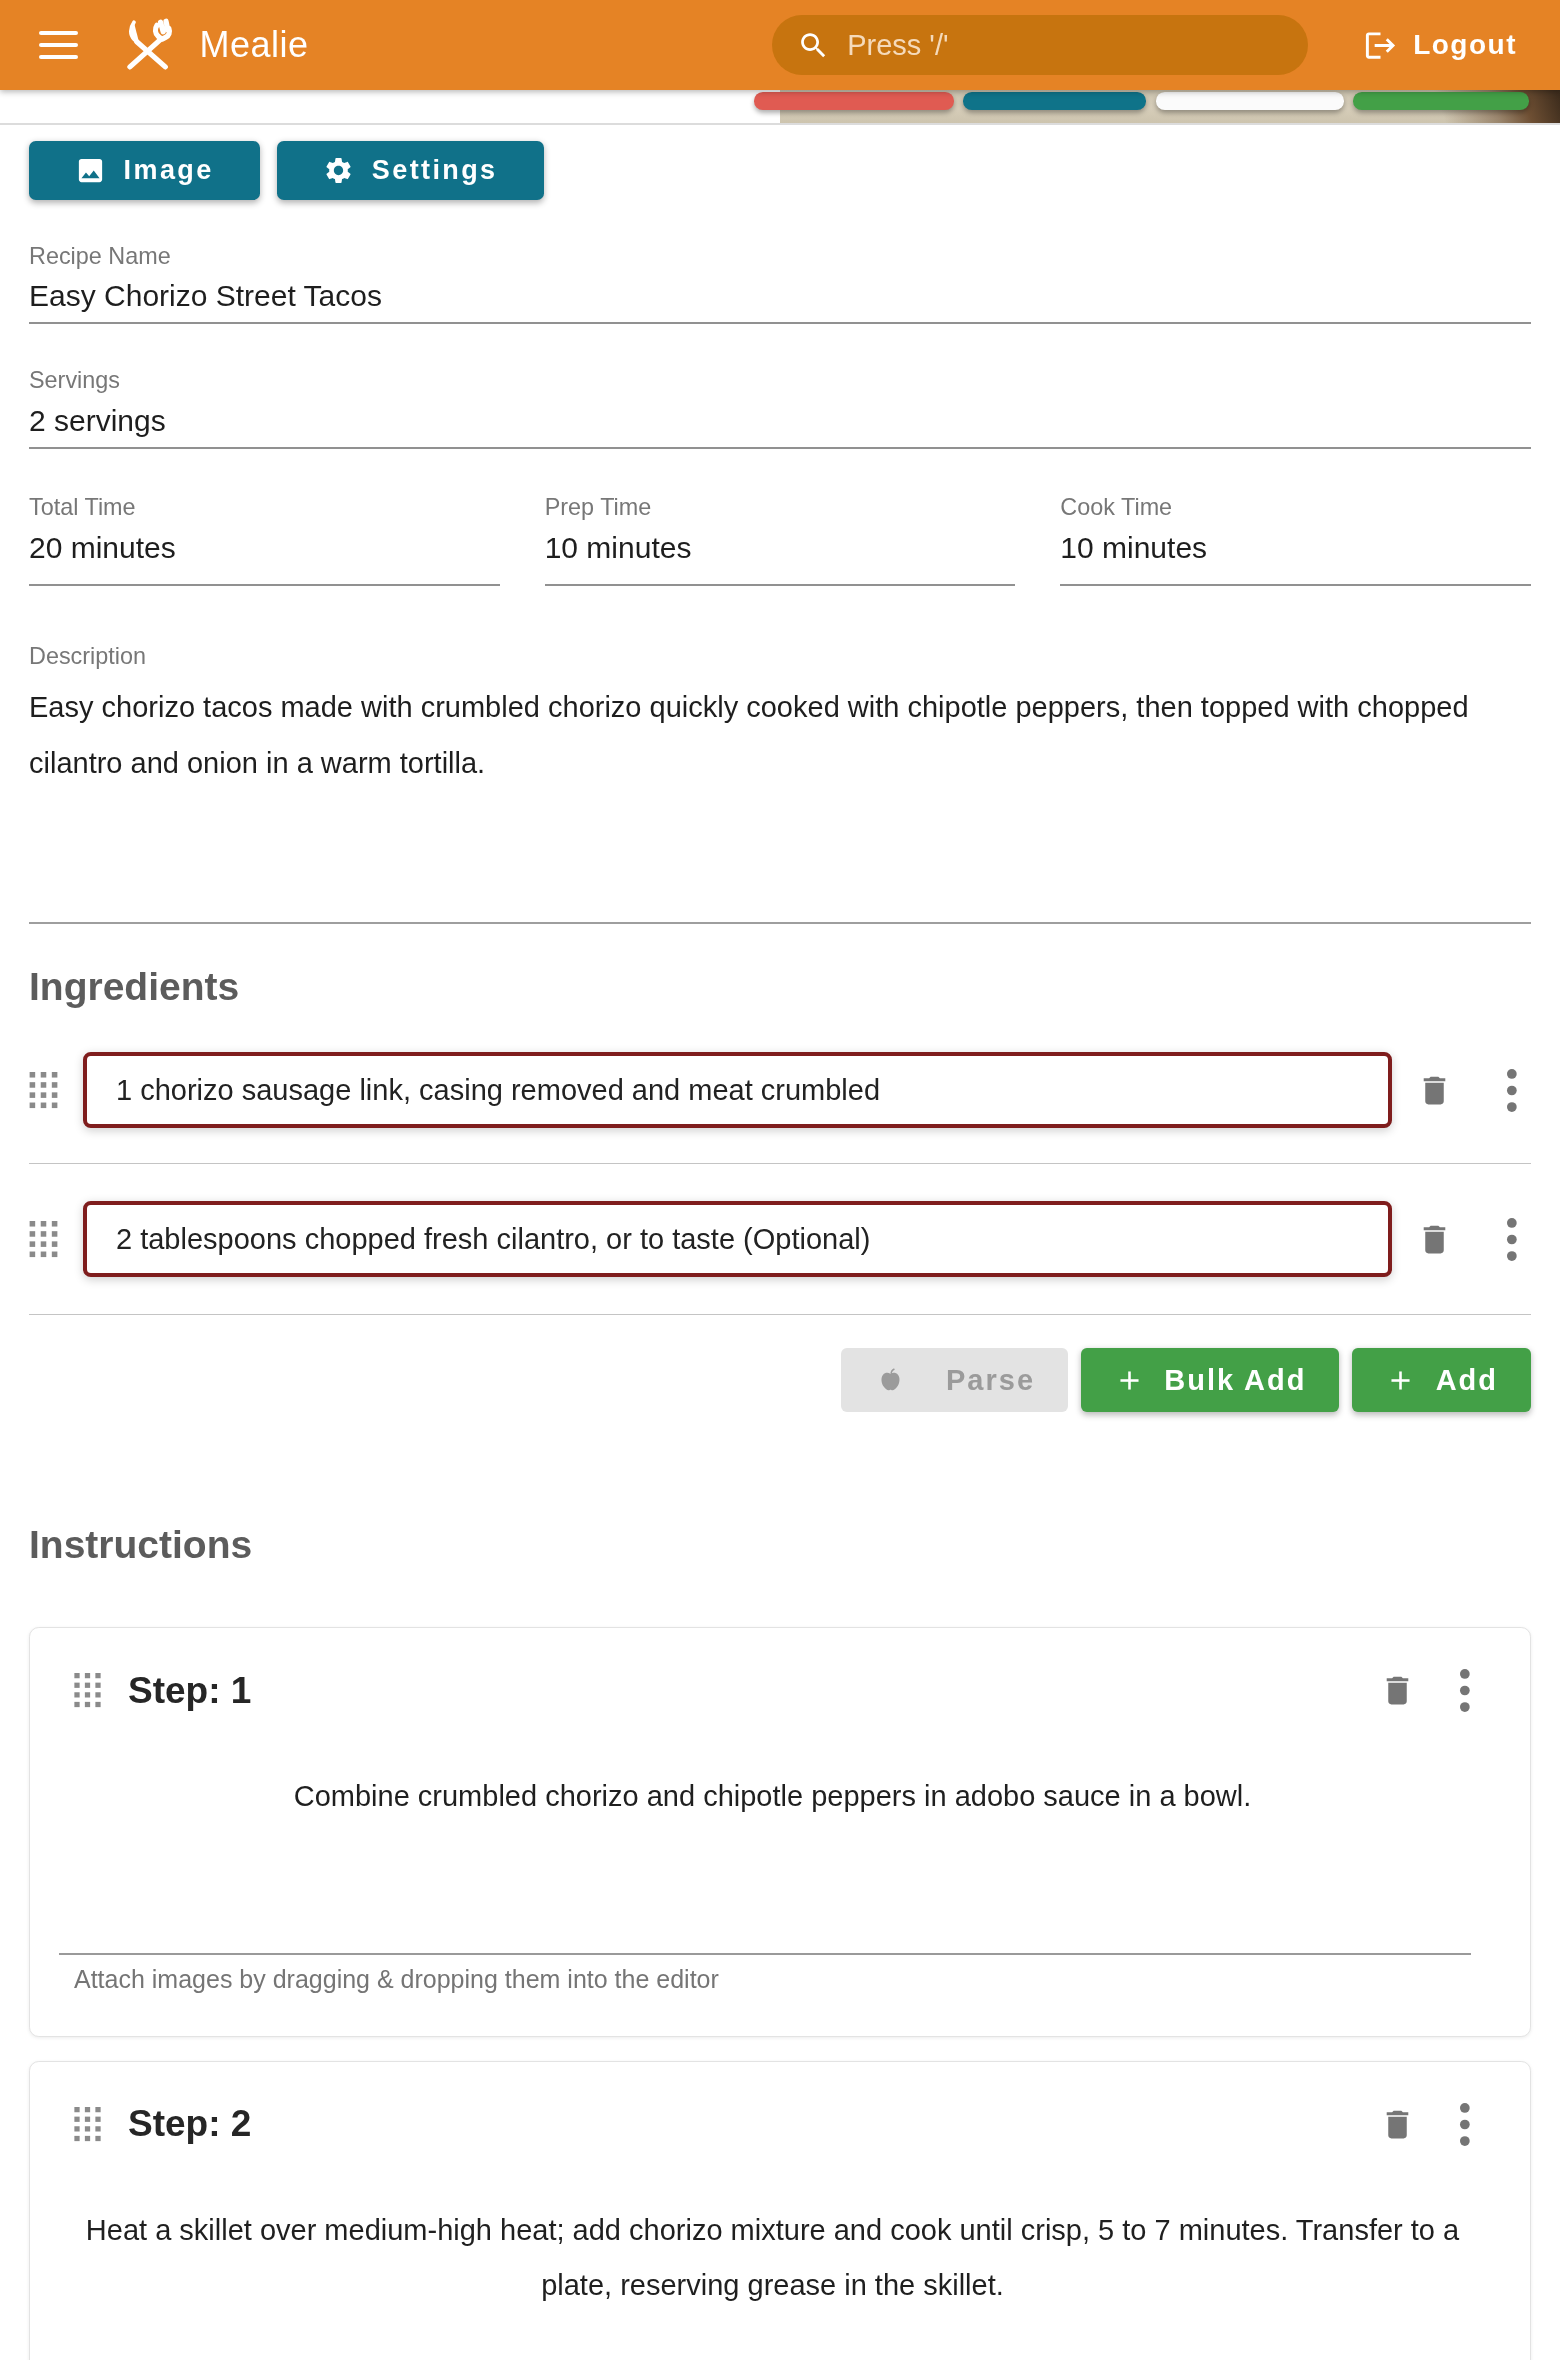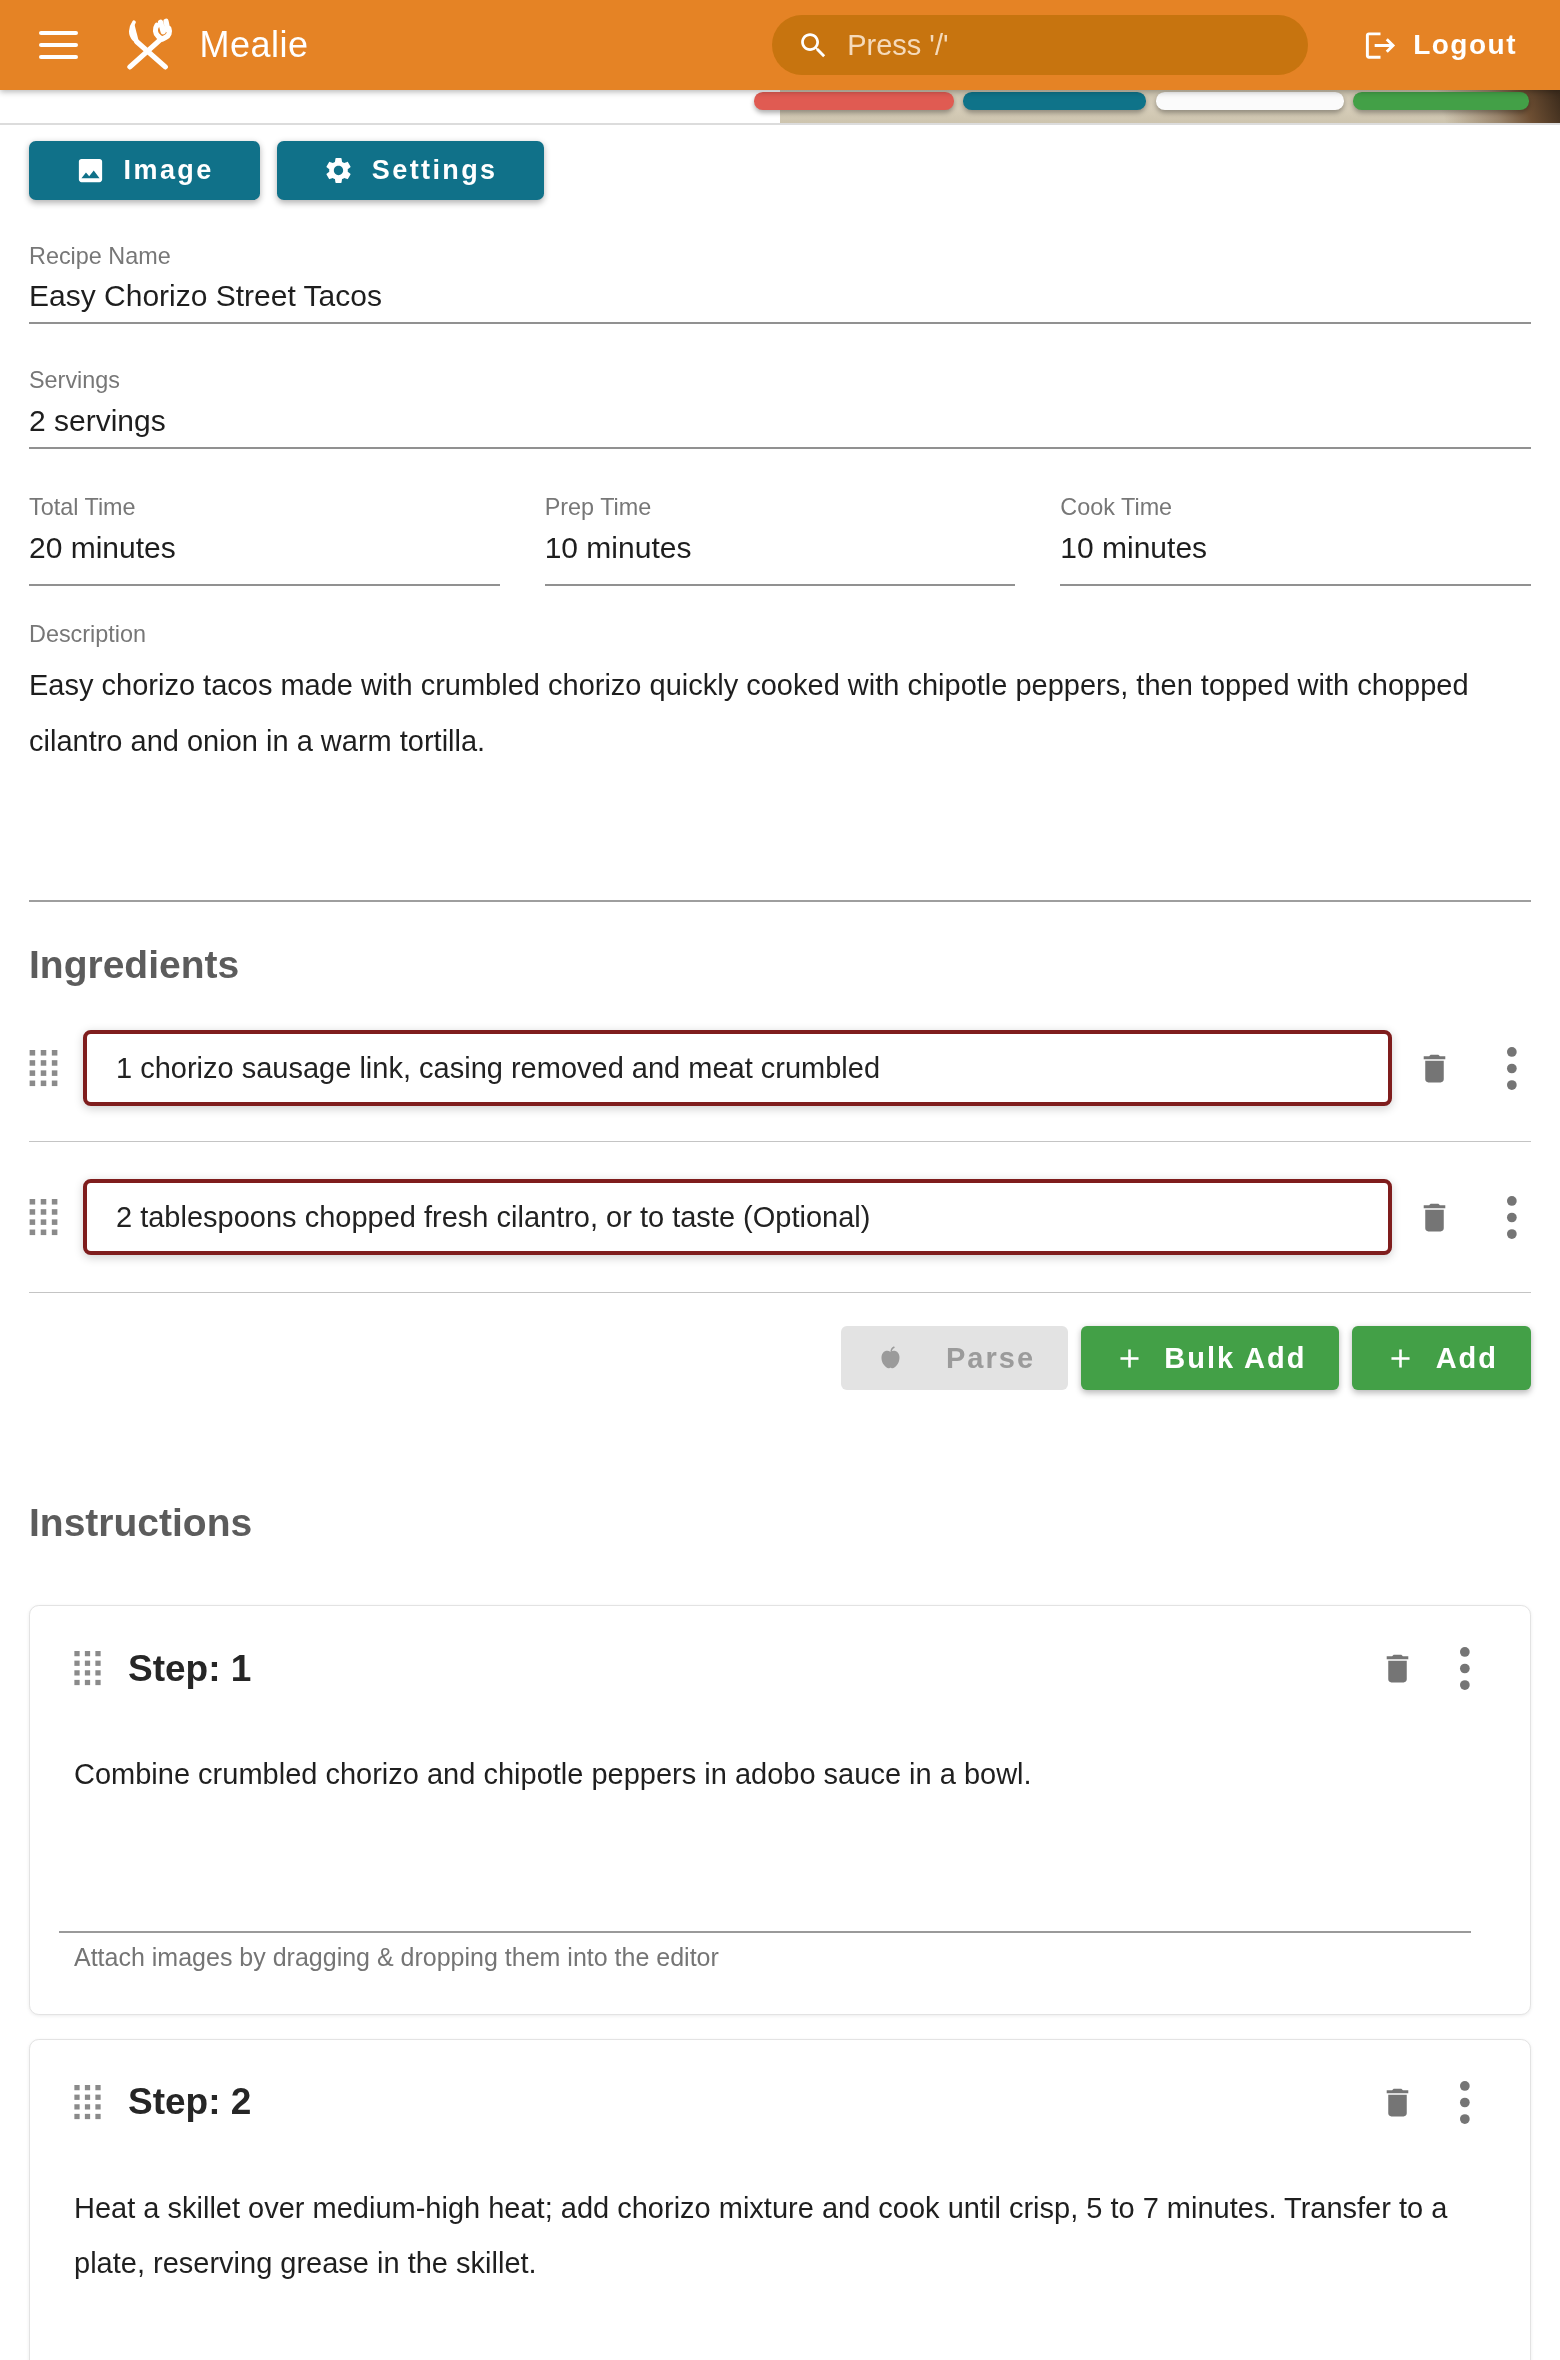--- a/index.html
+++ b/index.html
@@ -43,21 +43,21 @@
 
   .field { margin-top: 43px; }
   .field:first-of-type { margin-top: 41px; }
   .field-label { color: #777777; font-size: 23.4px; line-height: 27px; }
   .field-value { color: #1e1e1e; font-size: 30px; line-height: 41px; margin-top: 5.9px; }
   .underline { border-bottom: 2px solid #919191; padding-bottom: 5.9px; }
   .times-grid { margin-top: 45px; display: grid; grid-template-columns: 1fr 1fr 1fr; column-gap: 45px; }
   .times-grid .field { margin-top: 0; }
   .times-grid .underline { padding-bottom: 15.6px; }
 
-  .description-block { margin-top: 35px; }
+  .description-block { margin-top: 57px; }
   .description-text { color: #1e1e1e; font-size: 29px; line-height: 56px; margin-top: 9.8px; max-width: 1443px; }
 
   .section-divider { border: none; border-top: 2px solid #9E9E9E; margin-top: 131px; }
   .section-heading { margin-top: 41px; color: #5c5c5c; font-size: 39px; font-weight: 700; }
 
   
   .ing-row { margin-top: 43px; display: flex; align-items: center; }
   .ing-row.second { margin-top: 37px; }
   .drag-handle { flex: 0 0 auto; cursor: grab; display: flex; }
   .ing-card { flex: 1 1 auto; margin-left: 25px; height: 76px; background: #fff;
@@ -82,21 +82,21 @@
   
   .instructions-heading { margin-top: 111px; }
   .step-card { margin-top: 60px; border: 1px solid #E3E3E3; border-radius: 9.8px;
     background: #fff; box-shadow: 0 1px 3.9px rgba(0,0,0,0.08);
     padding: 35px 59px 42px 44px; }
   .step-card + .step-card { margin-top: 23.4px; }
   .step-header { height: 55px; display: flex; align-items: center; }
   .step-title { margin-left: 27px; color: #262626; font-size: 37px; font-weight: 700; }
   .step-header .trash-btn { margin-left: auto; margin-right: 43px; }
   .step-body { margin-top: 51px; min-height: 184px; color: #1f1f1f; font-size: 29px;
-    line-height: 55px; max-width: 1434px; }
+    line-height: 55px; max-width: 1434px; text-align: center; }
   .attach-divider { border: none; border-top: 2px solid #9A9A9A; margin-left: -14.6px; }
   .attach-note { margin-top: 9.8px; color: #757575; font-size: 25px; }
 </style>
 </head>
 <body>
 
 <header class="app-bar">
   <div class="hamburger">
       <span></span>
       <span></span>

